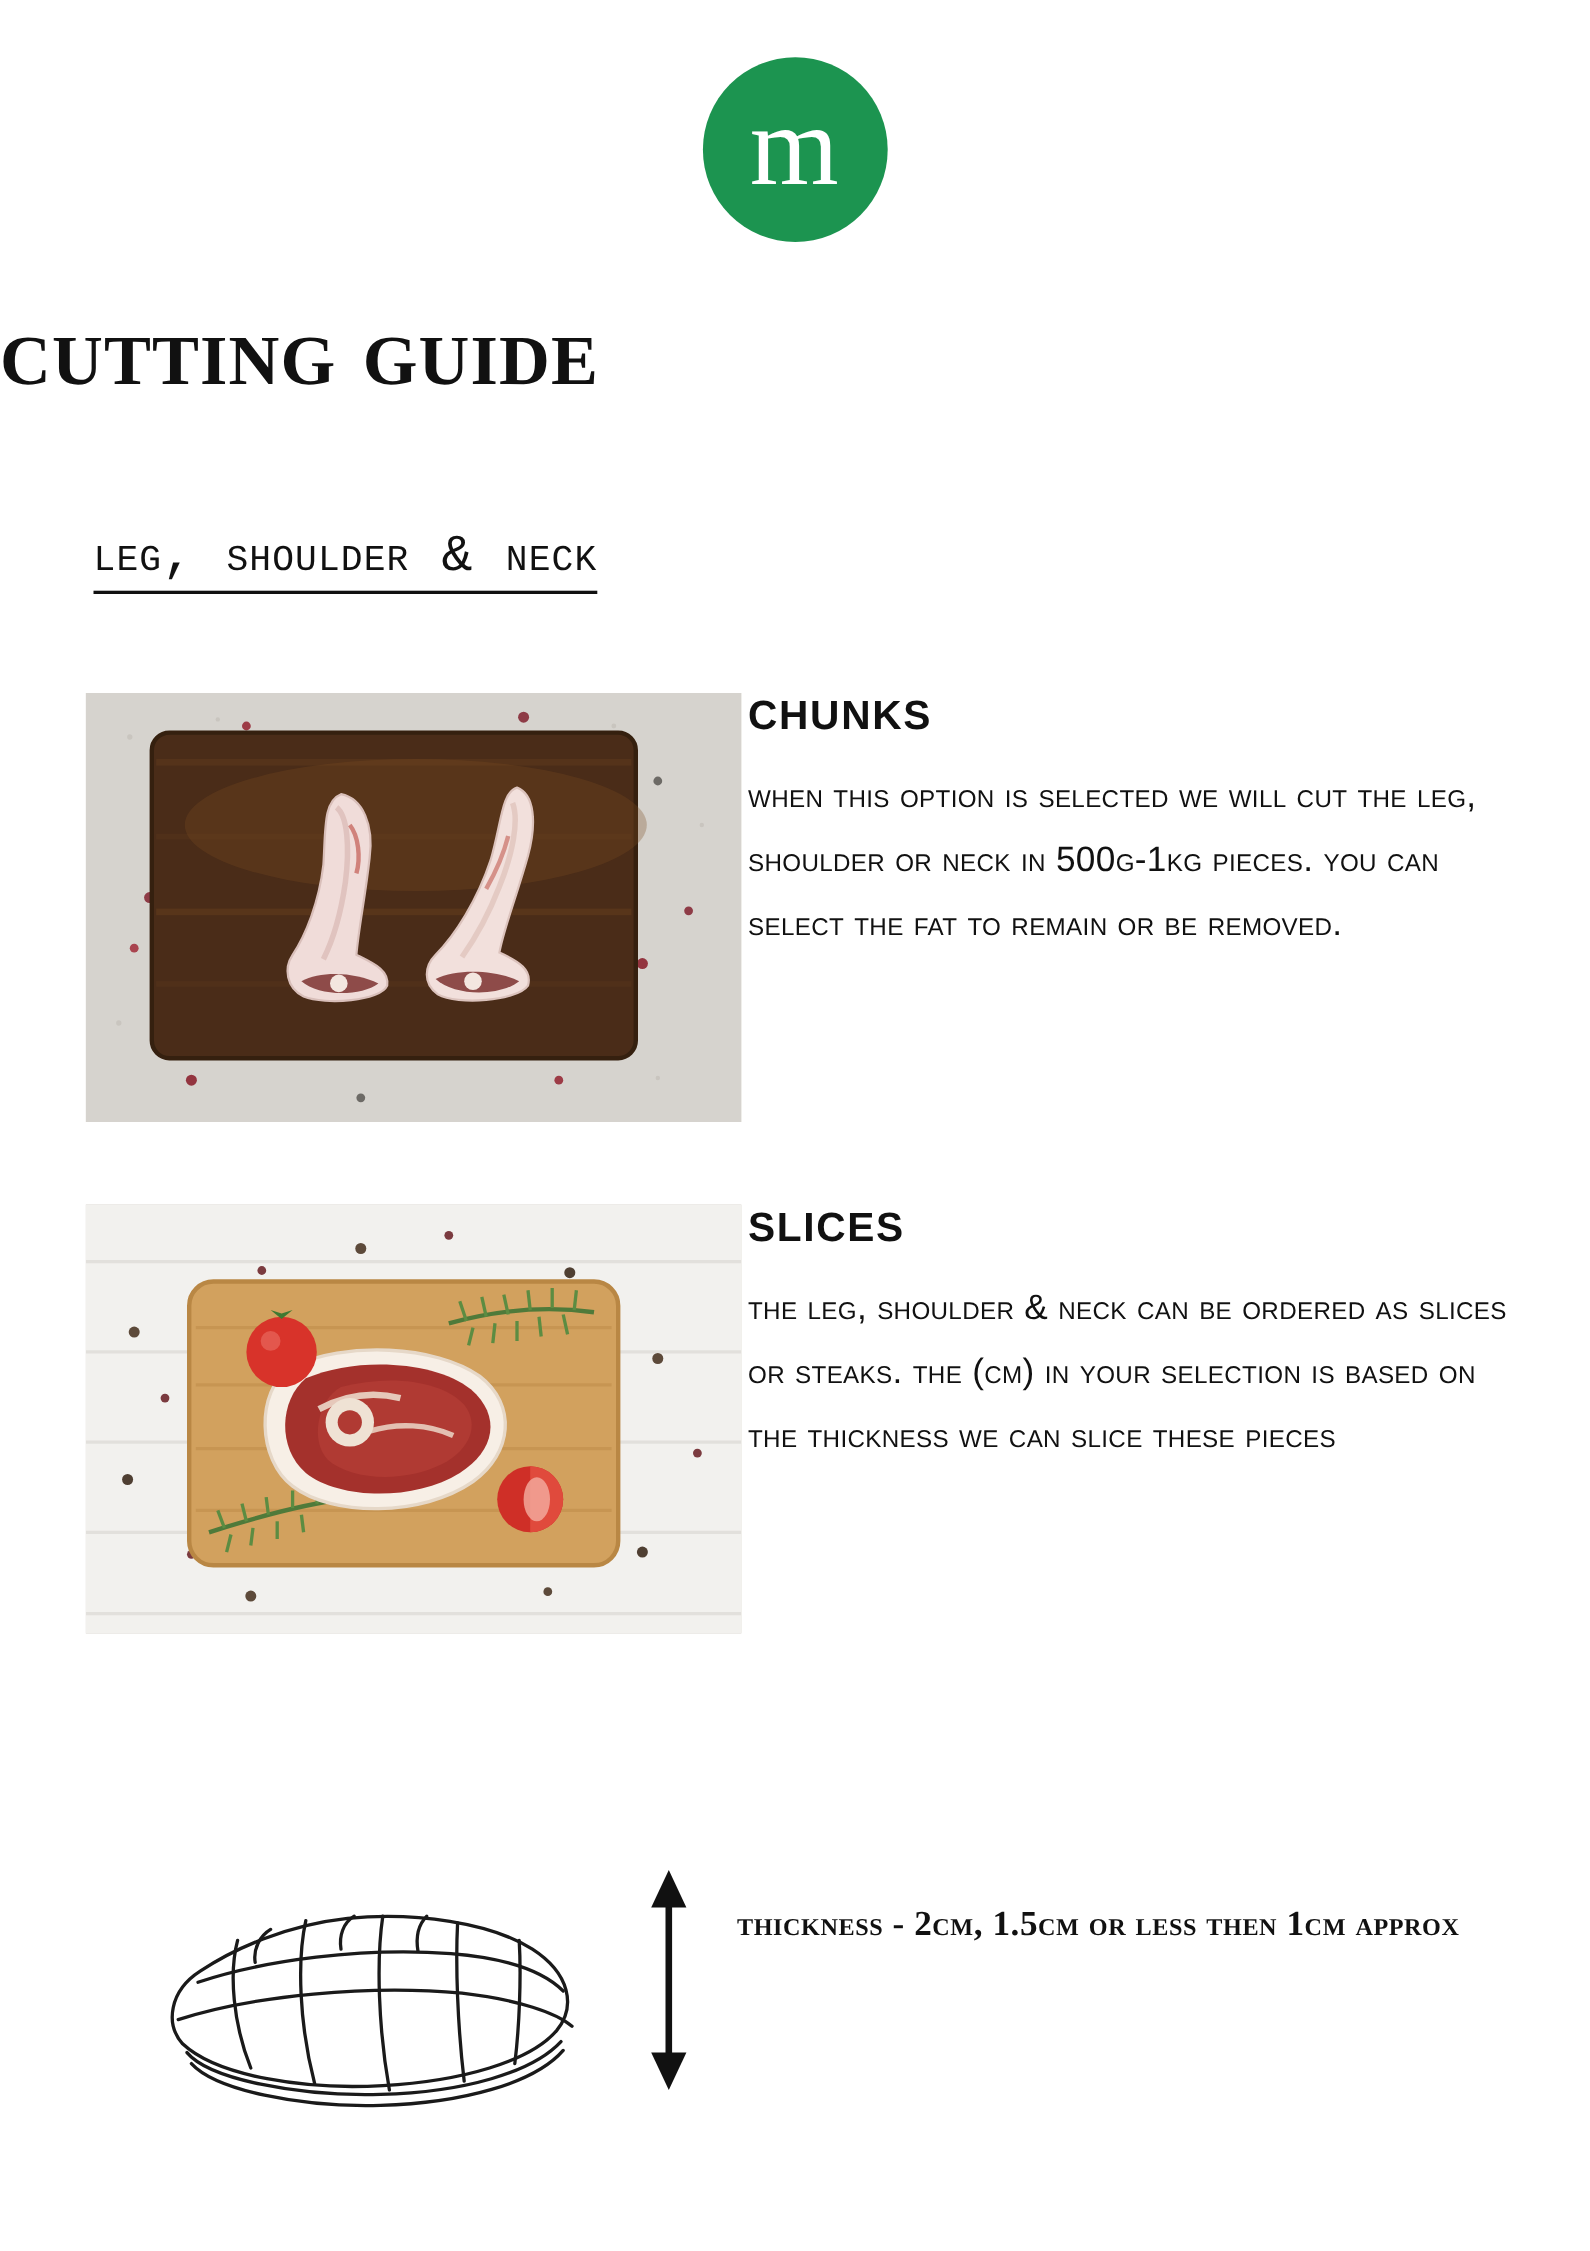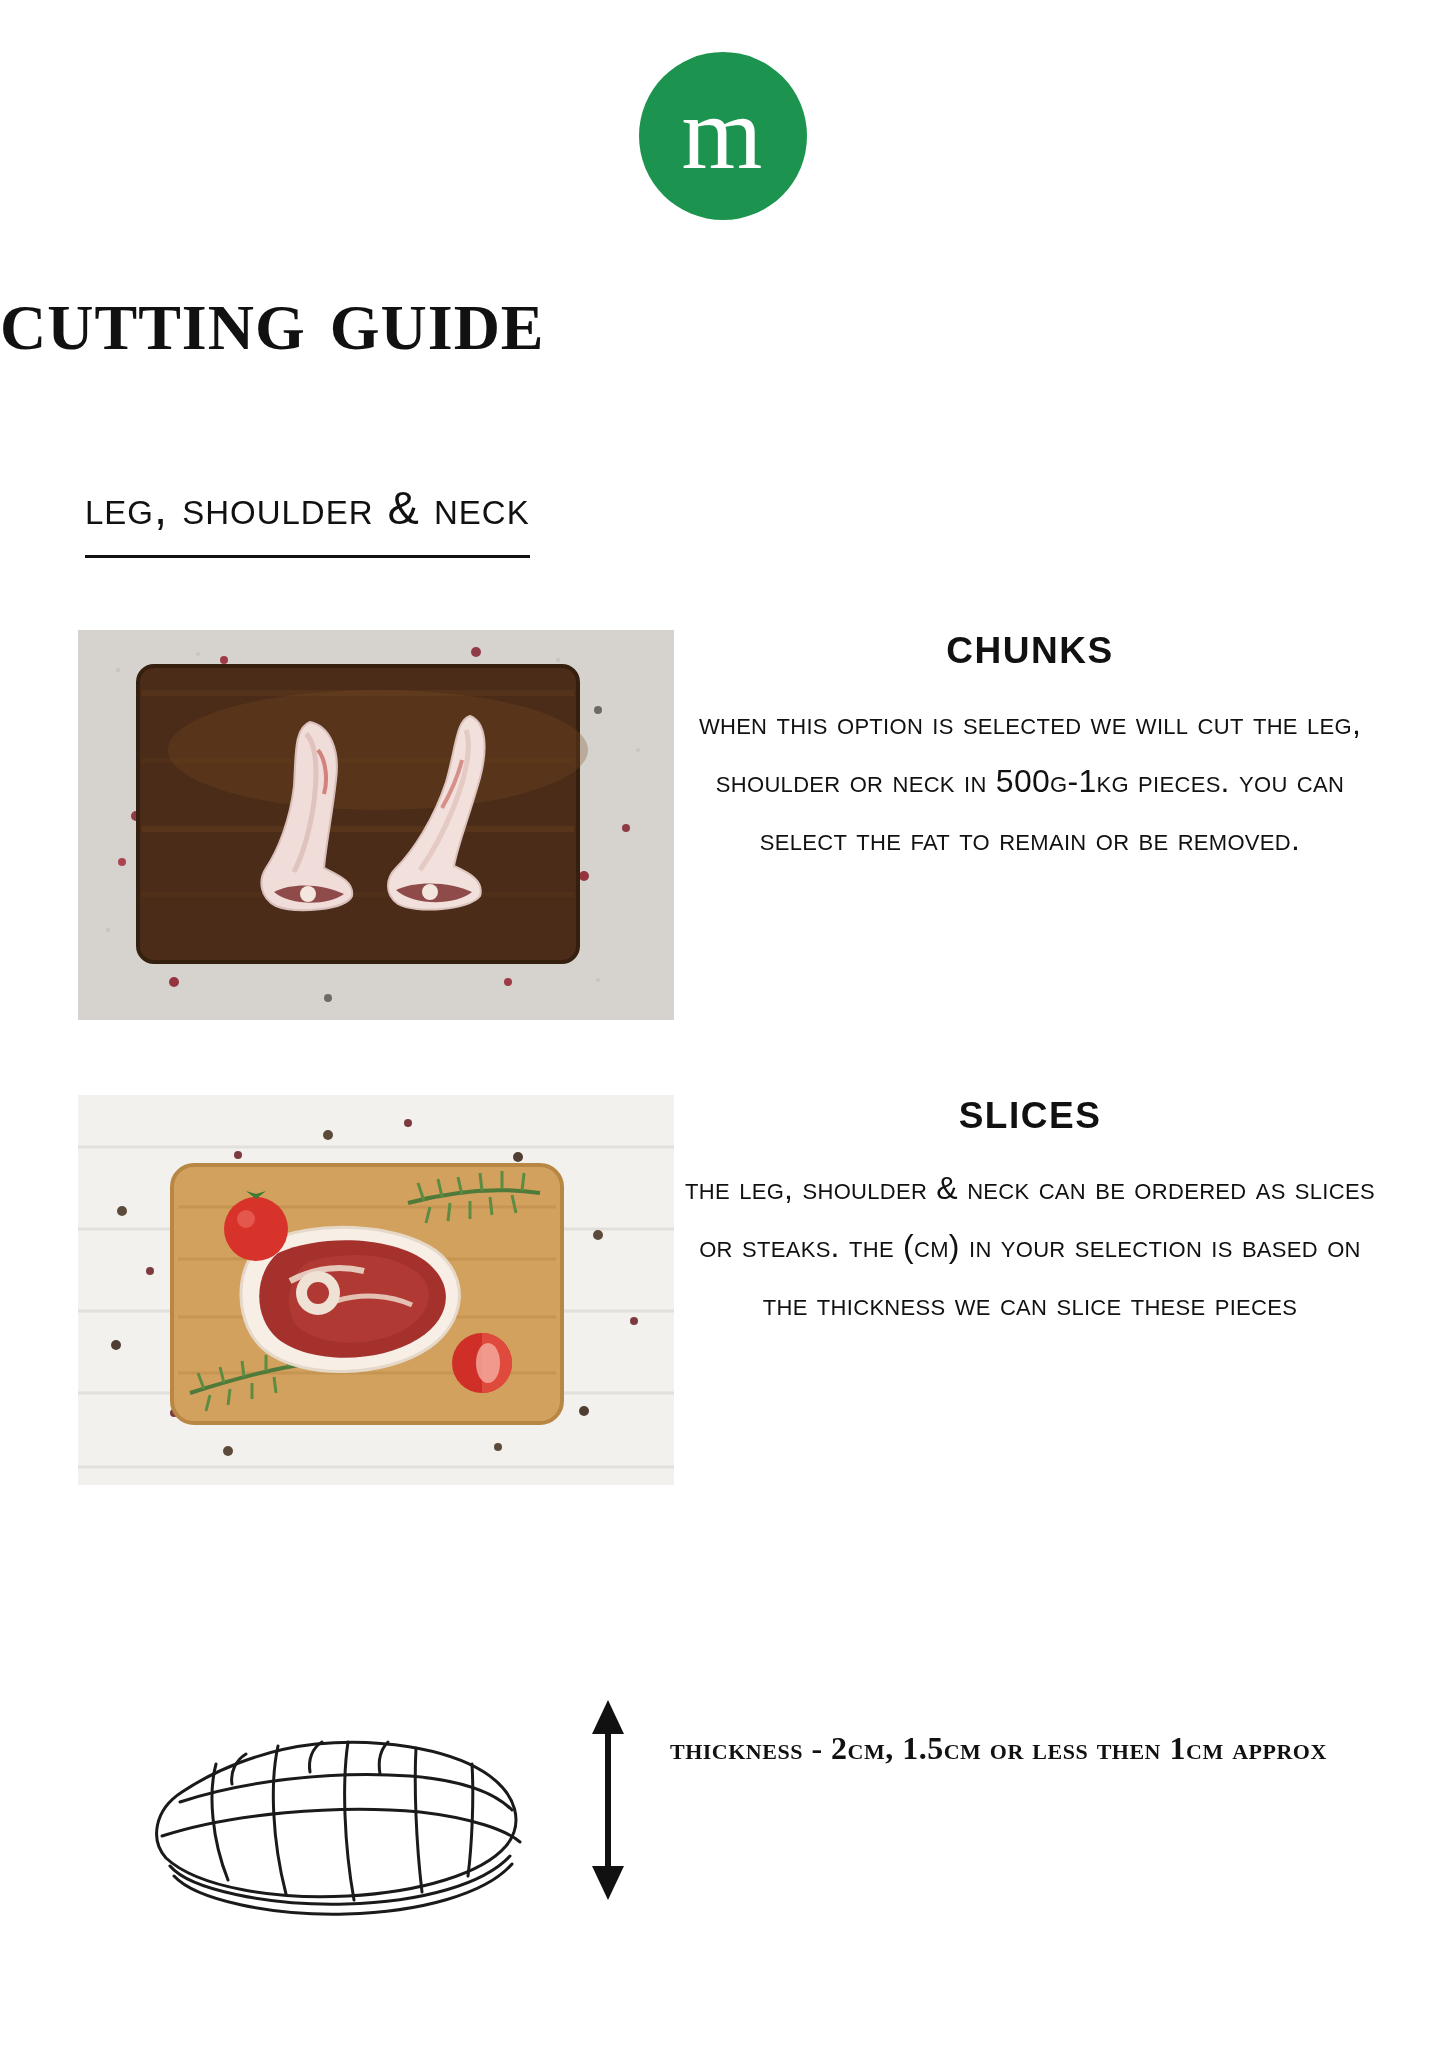--- a/index.html
+++ b/index.html
@@ -59,28 +59,28 @@
     font-variant: small-caps;
     text-transform: lowercase;
   }
   .main-title::first-letter { font-size: 92px; }
 
   
   .subtitle {
     position: absolute;
     top: 480px;
     left: 85px;
-    font-family: Liberation Sans, sans-serif;
+    font-family: Liberation Mono, monospace;
     font-weight: normal;
     font-size: 47px;
     letter-spacing: 1px;
     font-variant: small-caps;
     text-transform: lowercase;
     border-bottom: 3px solid #111111;
-    padding-bottom: 20px;
+    padding-bottom: 4px;
     text-align: right;
   }
 
   
   .section {
     position: absolute;
     left: 0;
     width: 100%;
   }
   #section-chunks { top: 630px; }
@@ -93,21 +93,20 @@
     height: 390px;
     overflow: hidden;
     background: #d9d6d0;
   }
   .photo svg { display: block; width: 100%; height: 100%; }
 
   .text-col {
     position: absolute;
     left: 680px;
     width: 700px;
-    text-align: center;
   }
   .sec-heading {
     font-family: "Liberation Sans", sans-serif;
     font-weight: bold;
     font-size: 37px;
     letter-spacing: 1.5px;
     margin-bottom: 22px;
   }
   .sec-body {
     font-family: "Liberation Sans", sans-serif;

